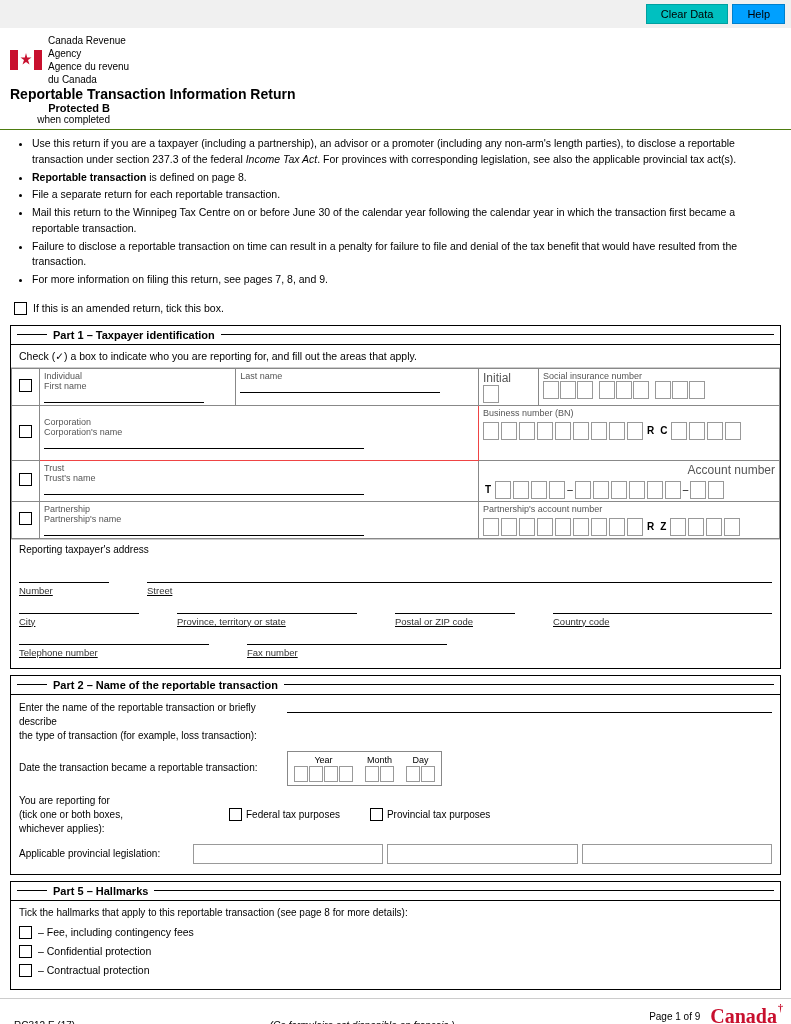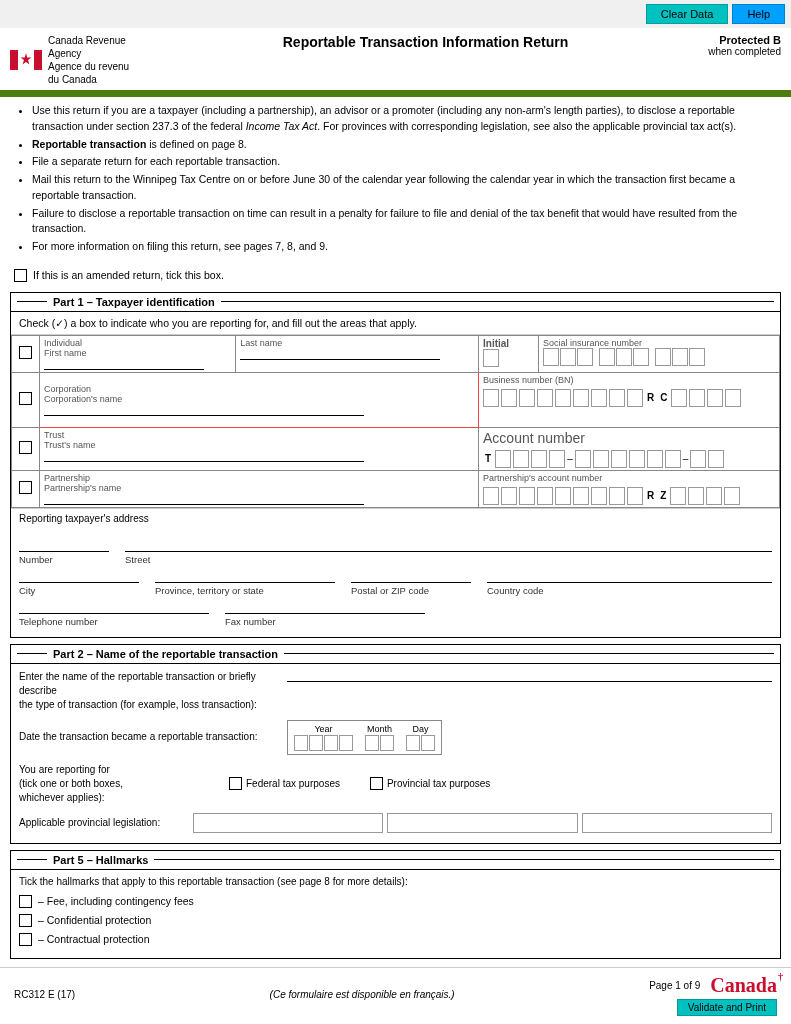--- a/index.html
+++ b/index.html
@@ -23,21 +23,22 @@
       font-size: 11px;
       cursor: pointer;
       border: 1px solid #999;
     }
     .btn-clear { background: #00c0c0; color: #000; border-color: #00a0a0; }
     .btn-help { background: #00a0ff; color: #000; border-color: #0080cc; }
     .header-row {
       display: flex;
       align-items: flex-start;
       padding: 6px 10px 4px 10px;
-      border-bottom: 7px solid #4d7c0f;
+      border-bottom: 1px solid #4d7c0f;
+      flex-direction: column;
     }
     .logo-area {
       display: flex;
       align-items: center;
       gap: 6px;
       min-width: 160px;
     }
     .flag-icon {
       width: 32px;
       height: 20px;
@@ -127,23 +128,24 @@
     .address-section {
       padding: 4px 8px;
       border-top: 1px solid #ccc;
     }
     .address-label {
       font-size: 10px;
       margin-bottom: 16px;
     }
     .address-row {
       display: flex;
-      gap: 6px;
+      gap: 28px;
       margin-bottom: 6px;
       align-items: center;
+      text-decoration: underline;
     }
     .address-field {
       display: flex;
       flex-direction: column;
       gap: 2px;
     }
     .field-label {
       font-size: 9.5px;
       color: #333;
     }
@@ -361,21 +363,21 @@
       <td style="border:1px solid #888;vertical-align:top;padding:2px 4px;">
         <div style="font-size:9px;color:#555;">Individual</div>
         <div style="font-size:9px;color:#555;">First name</div>
         <input class="input-line" type="text" style="width: 160px;">
       </td>
       <td style="border:1px solid #888;vertical-align:top;padding:2px 4px;" colspan="2">
         <div style="font-size:9px;color:#555;">Last name</div>
         <input class="input-line" type="text" style="width: 200px;">
       </td>
       <td style="border:1px solid #888;vertical-align:top;padding:2px 4px;width:60px;">
-        <div style="font-size:10px;color:#555;font-weight:bold;">Initial</div>
+        <div style="font-size:12px;color:#555;">Initial</div>
         <div class="segmented-boxes">
           <span class="seg-box"></span>
         </div>
       </td>
       <td style="border:1px solid #888;vertical-align:top;padding:2px 4px;">
         <div style="font-size:9px;color:#555;">Social insurance number</div>
         <div class="segmented-boxes">
           <span class="seg-box"></span>
           <span class="seg-box"></span>
           <span class="seg-box"></span>
@@ -425,21 +427,21 @@
     <tr>
       <td style="border:1px solid #888;text-align:center;vertical-align:middle;">
         <span class="checkbox-small"></span>
       </td>
       <td style="border:1px solid #888;vertical-align:top;padding:2px 4px;" colspan="3">
         <div style="font-size:9px;color:#555;">Trust</div>
         <div style="font-size:9px;color:#555;">Trust's name</div>
         <input class="input-line" type="text" style="width: 320px;">
       </td>
       <td style="border:1px solid #888;vertical-align:top;padding:2px 4px;" colspan="2">
-        <div style="font-size:14px;color:#555;">Account number</div>
+        <div style="font-size:12px;color:#555;text-align:right;">Account number</div>
         <div style="display:flex;align-items:center;gap:2px;margin-top:4px;">
           <span style="font-weight:bold;font-size:10px;padding:0 2px;">T</span>
           <span class="seg-box"></span>
           <span class="seg-box"></span>
           <span class="seg-box"></span>
           <span class="seg-box"></span>
           <span style="font-size:10px;">–</span>
           <span class="seg-box"></span>
           <span class="seg-box"></span>
           <span class="seg-box"></span>

